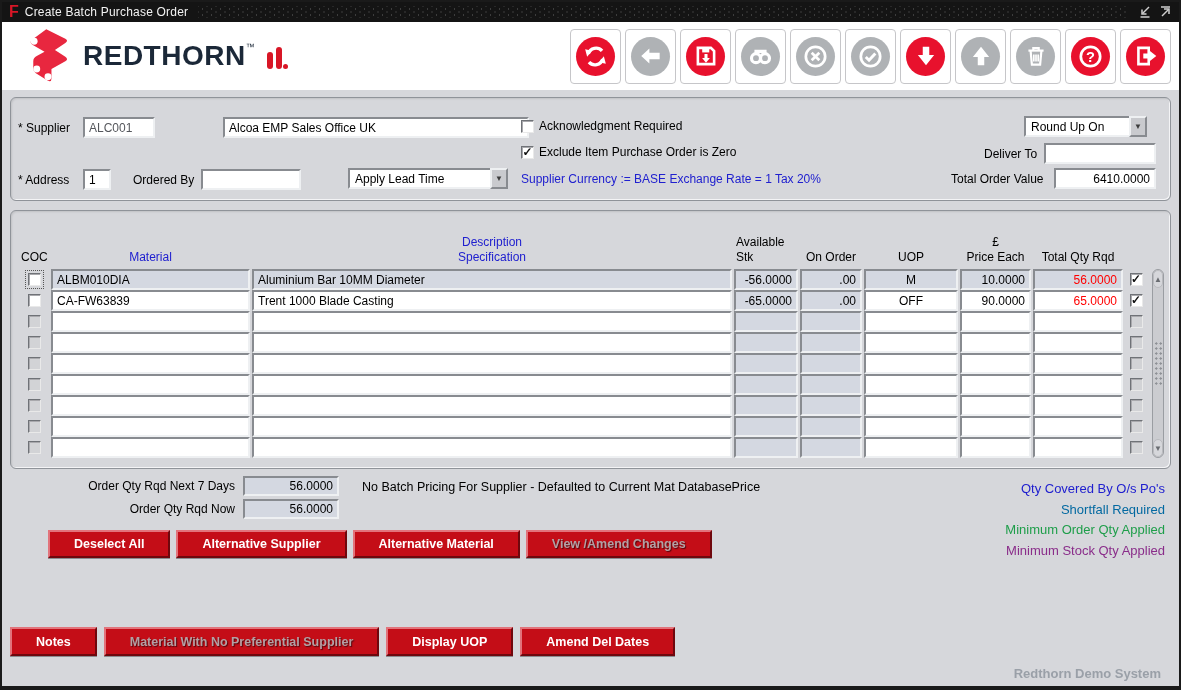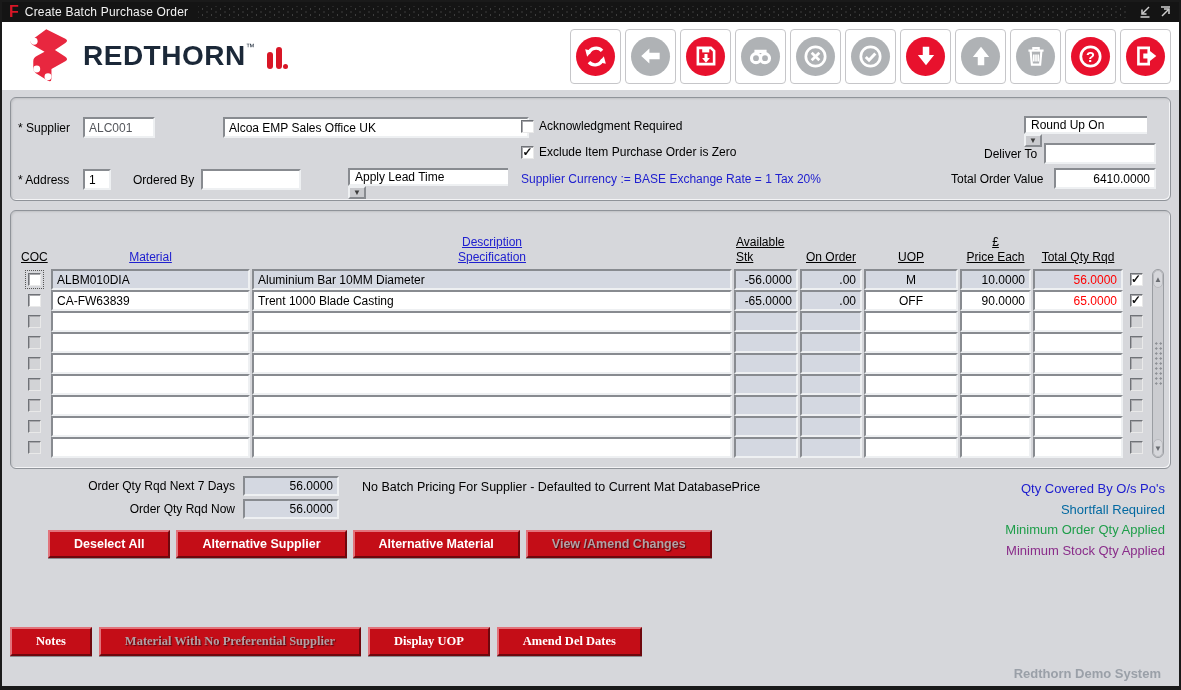--- a/index.html
+++ b/index.html
@@ -40,32 +40,32 @@
   .sunken { background:#fff; border:2px solid; border-color:#888b90 #eef0f2 #eef0f2 #888b90; font-size:12px; padding:0 4px; display:flex; align-items:center; }
   .sunken.num { justify-content:flex-end; }
   .lbl { font-size:12px; color:#000; white-space:nowrap; }
   .blue { color:#2020CF; }
   
   .cb { width:13px; height:13px; background:#fff; border:1px solid; border-color:#6f7277 #e9e9e9 #e9e9e9 #6f7277; box-shadow:inset 1px 1px 0 #a9a9ad; display:inline-flex; align-items:center; justify-content:center; flex:0 0 auto; cursor:pointer; }
   .cb.checked::after { content:"✓"; font-size:12px; font-weight:bold; color:#101010; line-height:10px; margin-top:-1px; }
   .cb.disabled { background:#d2d3d6; cursor:default; }
   .cb-row { display:flex; align-items:center; gap:5px; }
   
-  .combo { display:flex; height:21px; cursor:pointer;flex-direction:column; }
+  .combo { display:flex; height:21px; cursor:pointer; }
   .combo .ct { flex:1; background:#fff; border:2px solid; border-color:#888b90 #eef0f2 #eef0f2 #888b90; border-right:none; font-size:12px; padding:0 5px; display:flex; align-items:center; }
   .combo .cbtn { width:18px; background:#c9cace; border:2px solid; border-color:#eef0f2 #888b90 #888b90 #eef0f2; display:flex; align-items:center; justify-content:center; font-size:8px; color:#3c3c3c; }
   
   .panel1 { height:104px; margin-top:7px; position:relative; flex:0 0 auto; }
   .panel1 .abs { position:absolute; }
   
   .panel2 { margin-top:9px; flex:0 0 auto; padding:24px 6px 10px 8px; position:relative; }
   .gridwrap { display:flex; }
   .ggrid { display:grid; grid-template-columns:30px 199px 480px 64px 62px 94px 71px 90px 22px; column-gap:2px; }
   .ghead { align-items:end; margin-bottom:4px; }
-  .ghead .hc { font-size:12px; line-height:15px;text-decoration:underline; }
+  .ghead .hc { font-size:12px; line-height:15px; }
   .hc.blue { color:#2020CF; }
   .hc.c { text-align:center; }
   .hc.l { text-align:left; padding-left:2px; }
   .cellbox { height:21px; background:#fff; border:2px solid; border-color:#888b90 #eef0f2 #eef0f2 #888b90; font-size:12px; padding:0 4px; display:flex; align-items:center; overflow:hidden; white-space:nowrap; }
   .cellbox.gray { background:#D4D8E1; }
   .cellbox.r { justify-content:flex-end; }
   .cellbox.c { justify-content:center; }
   .cellbox.redtxt { color:#FF0000; }
   .cbcell { display:flex; align-items:center; justify-content:center; height:21px; }
   .cbcell.focus { outline:none; }
@@ -85,21 +85,21 @@
   .msg { position:absolute; left:352px; top:11px; font-size:12.5px; }
   .legend { position:absolute; right:6px; top:10px; text-align:right; font-size:13px; line-height:20.5px; }
   
   .rbtn { background:#C40D17; color:#fff; font-weight:bold; font-size:12.5px;
     border:2px solid; border-color:#e2737b #6f070d #6f070d #e2737b; box-shadow:0 1px 0 #8a8b8f;
     height:28px; display:inline-flex; align-items:center; justify-content:center; padding:0 24px; cursor:pointer; white-space:nowrap; }
   .rbtn.dis { color:#b3a0a4; text-shadow:1px 1px 1px #57070c; }
   .actionrow { position:absolute; left:38px; top:61px; display:flex; gap:6px; }
   .spacer { flex:1; }
   .bottomrow { display:flex; gap:7px; padding:0 0 4px 0; flex:0 0 auto; }
-  .bottomrow .rbtn { height:29px;font-family:Liberation Serif, serif; }
+  .bottomrow .rbtn { height:29px; }
   .footer { height:26px; display:flex; align-items:center; justify-content:flex-end; padding-right:10px; flex:0 0 auto; }
   .footer .ftxt { color:#9aa0a8; font-weight:bold; font-size:13px; }
 </style>
 </head>
 <body>
 
 <div class="window">
 
   <div class="titlebar">
     <span class="app-glyph">F</span>

